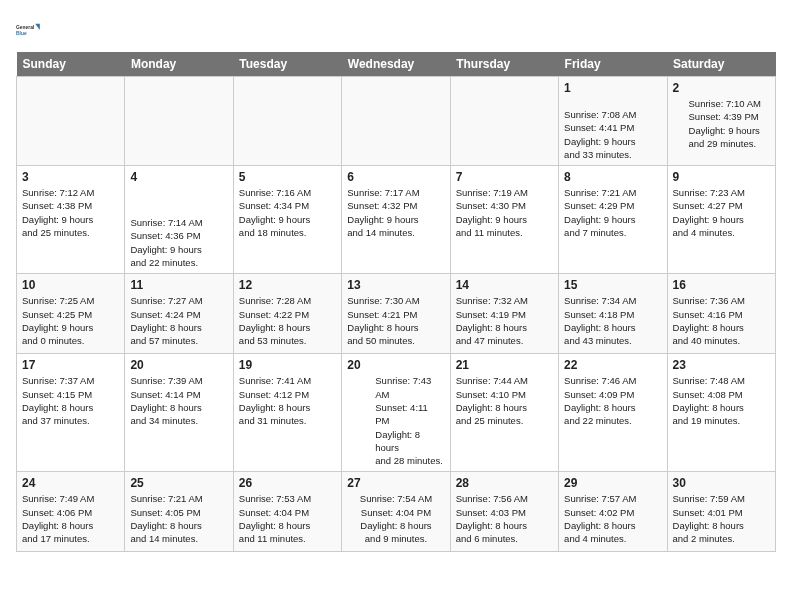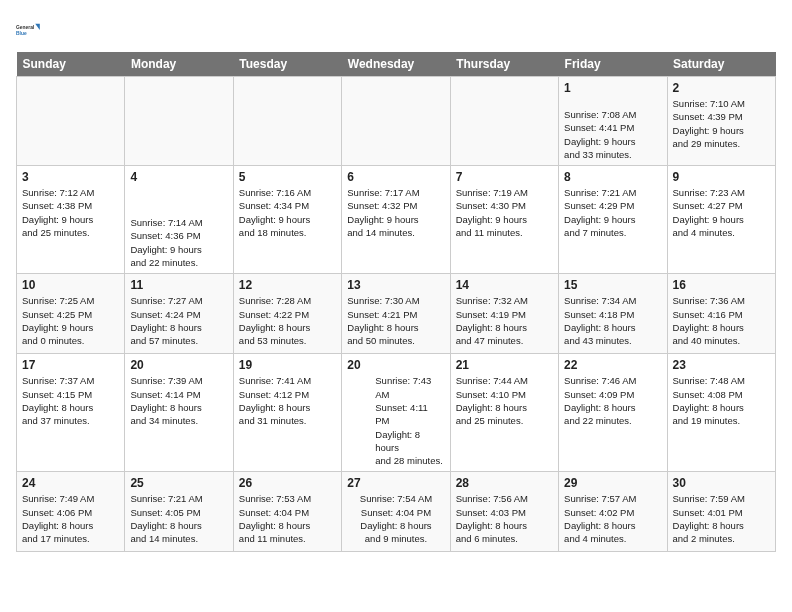--- a/index.html
+++ b/index.html
@@ -117,21 +117,21 @@
         <td class="empty"></td>
         <td class="filled">
           <span class="day-num">1</span>
           <div class="day-info" style="white-space: pre-line; margin-top: 13px;">Sunrise: 7:08 AM
 Sunset: 4:41 PM
 Daylight: 9 hours
 and 33 minutes.</div>
         </td>
         <td class="filled">
           <span class="day-num">2</span>
-          <div class="day-info" style="white-space: pre-line;">Sunrise: 7:10 AM
+          <div class="day-info" style="white-space: pre-line; margin-left: 16px;">Sunrise: 7:10 AM
 Sunset: 4:39 PM
 Daylight: 9 hours
 and 29 minutes.</div>
         </td>
       </tr>
       <tr>
         <td class="filled">
           <span class="day-num">3</span>
           <div class="day-info" style="white-space: pre-line;">Sunrise: 7:12 AM
 Sunset: 4:38 PM

